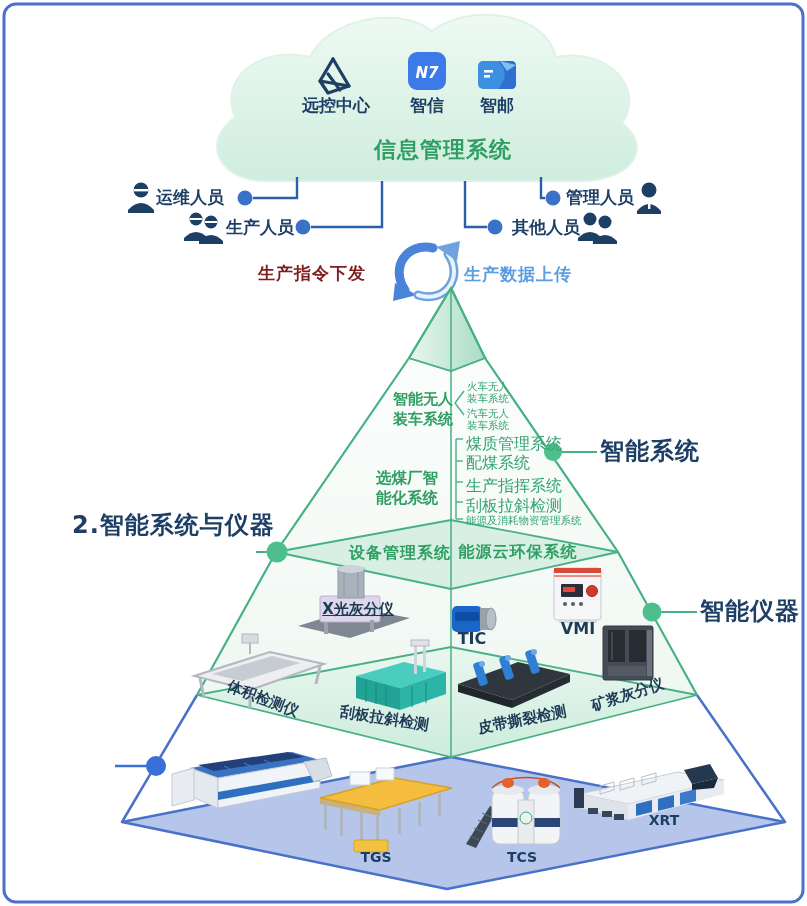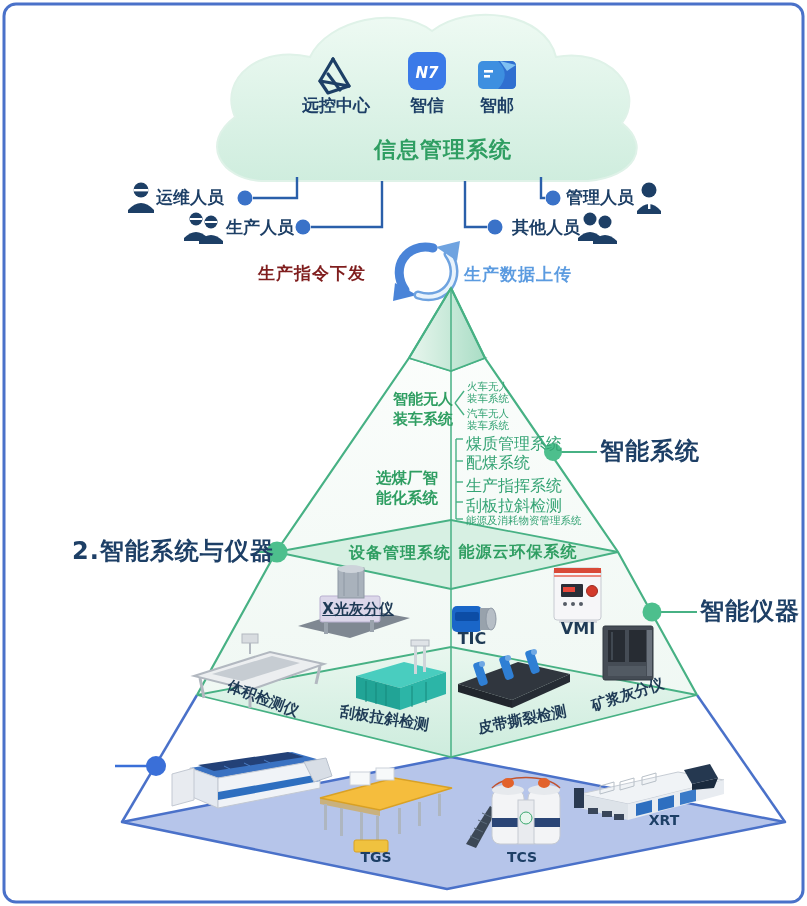--- a/index.html
+++ b/index.html
@@ -341,21 +341,21 @@
 <div class="lbl smallgreen sub-item nw" style="left:466px;top:434px;">煤质管理系统</div>
 <div class="lbl smallgreen sub-item nw" style="left:466px;top:455px;font-family:Liberation Mono, monospace;">配煤系统</div>
 <div class="lbl smallgreen sub-item nw" style="left:466px;top:476px;">生产指挥系统</div>
 <div class="lbl smallgreen sub-item nw" style="left:466px;top:496px;">刮板拉斜检测</div>
 <div class="lbl smallgreen sub-item-sm nw" style="left:466px;top:514px;">能源及消耗物资管理系统</div>
 
 <div class="lbl green band-lbl c" style="left:340px;top:543px;width:120px;">设备管理系统</div>
 <div class="lbl green band-lbl c" style="left:455px;top:542px;width:126px;">能源云环保系统</div>
 
 <div class="lbl callout nw" style="left:600px;top:437px;">智能系统</div>
-<div class="lbl callout nw" style="left:72px;top:537px;">2.智能系统与仪器</div>
+<div class="lbl callout nw" style="left:72px;top:511px;">2.智能系统与仪器</div>
 <div class="lbl callout nw" style="left:700px;top:597px;">智能仪器</div>
 
 <div class="lbl inst c" style="left:314px;top:600px;width:88px;text-decoration:underline;">X光灰分仪</div>
 <div class="lbl inst inst-en c" style="left:452px;top:629px;width:40px;">TIC</div>
 <div class="lbl inst inst-en c" style="left:554px;top:619px;width:48px;">VMI</div>
 <div class="lbl inst nw rotP21" style="left:228px;top:676px;">体积检测仪</div>
 <div class="lbl inst nw rotP9" style="left:340px;top:702px;">刮板拉斜检测</div>
 <div class="lbl inst nw rotM11" style="left:478px;top:719px;">皮带撕裂检测</div>
 <div class="lbl inst nw rotM18" style="left:592px;top:697px;">矿浆灰分仪</div>
 

